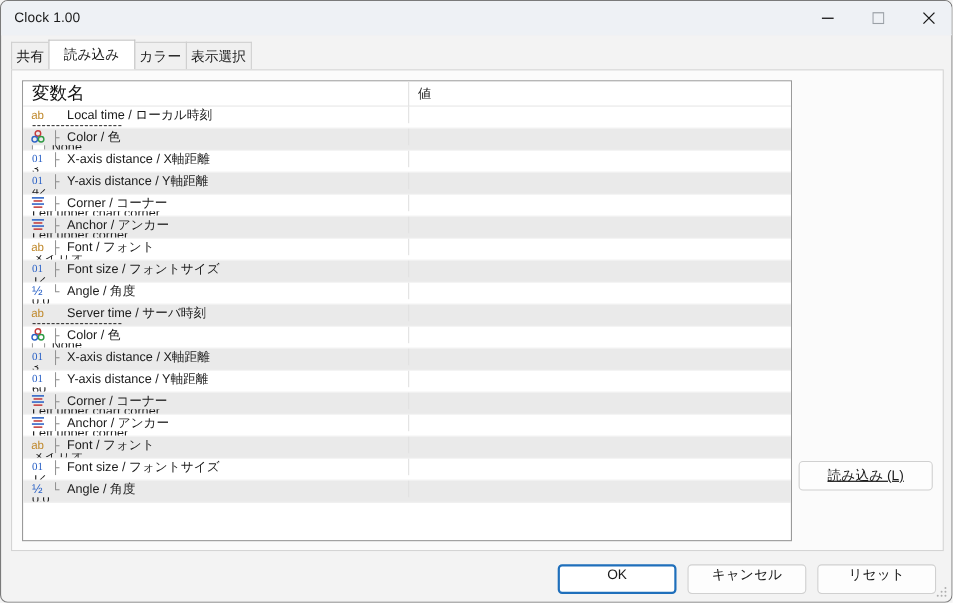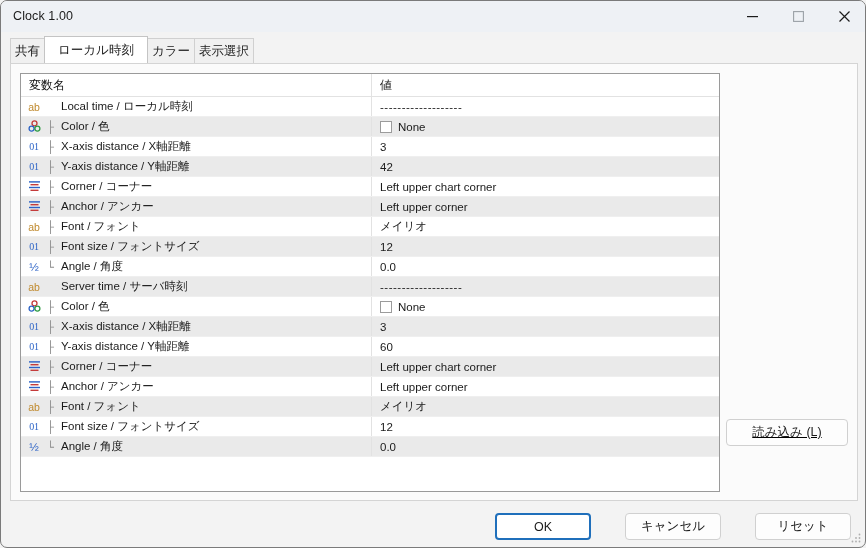--- a/index.html
+++ b/index.html
@@ -94,40 +94,41 @@
   .grid-header {
     display: flex;
     height: 23px;
     background: #ffffff;
     border-bottom: 1px solid #e2e2e2;
     align-items: center;
   }
   .gh-name {
     width: 351px;
     padding-left: 8px;
-    font-size: 12px;
+    font-size: 16px;
     color: #111;
     border-right: 1px solid #e2e2e2;
     height: 23px;
     display: flex; align-items: center;
   }
   .gh-val {
     flex: 1;
     padding-left: 8px;
     font-size: 12px;
     color: #111;
     height: 23px;
     display: flex; align-items: center;
   }
 
   .row {
     display: flex;
     height: 20px;
     align-items: stretch;
     border-bottom: 1px solid #efefef;
+    flex-direction: column;
   }
   .row.alt { background: #eaeaea; }
   .row.plain { background: #ffffff; }
 
   .cell-name {
     width: 351px;
     display: flex; align-items: center;
     border-right: 1px solid #e2e2e2;
     overflow: hidden;
     white-space: nowrap;
@@ -210,30 +211,29 @@
 
   
   .bottom-btns {
     position: absolute; left: 0; top: 512px;
     width: 866px;
     display: flex; justify-content: flex-end;
     gap: 10px;
     padding-right: 16px;
   }
   .bbtn {
-    width: 96px; height: 27px;
+    width: 108px; height: 27px;
     background: #fdfdfd;
     border: 1px solid #d0d0d0;
     border-radius: 4px;
     font-size: 12.5px;
     color: #1b1b1b;
-    display: flex; align-items: center; justify-content: center;
+    display: flex; align-items: flex-start; justify-content: center;
     cursor: default;
     white-space: nowrap;
-    margin-left: 24px;
   }
   .bbtn.default {
     border: 2px solid #1f6fbb;
     background: #ffffff;
   }
   .resize-grip {
     position: absolute; right: 3px; bottom: 3px;
     width: 12px; height: 12px;
   }
 </style>
@@ -261,21 +261,21 @@
         </svg>
       </div>
     </div>
   </div>
 
   <div class="tabstrip" id="tabstrip">
       <div class="tab">
         <span>共有</span>
       </div>
       <div class="tab selected">
-        <span>ローカル時刻</span>
+        <span>読み込み</span>
       </div>
       <div class="tab">
         <span>カラー</span>
       </div>
       <div class="tab">
         <span>表示選択</span>
       </div>
     </div>
 
   <div class="tabpage">

